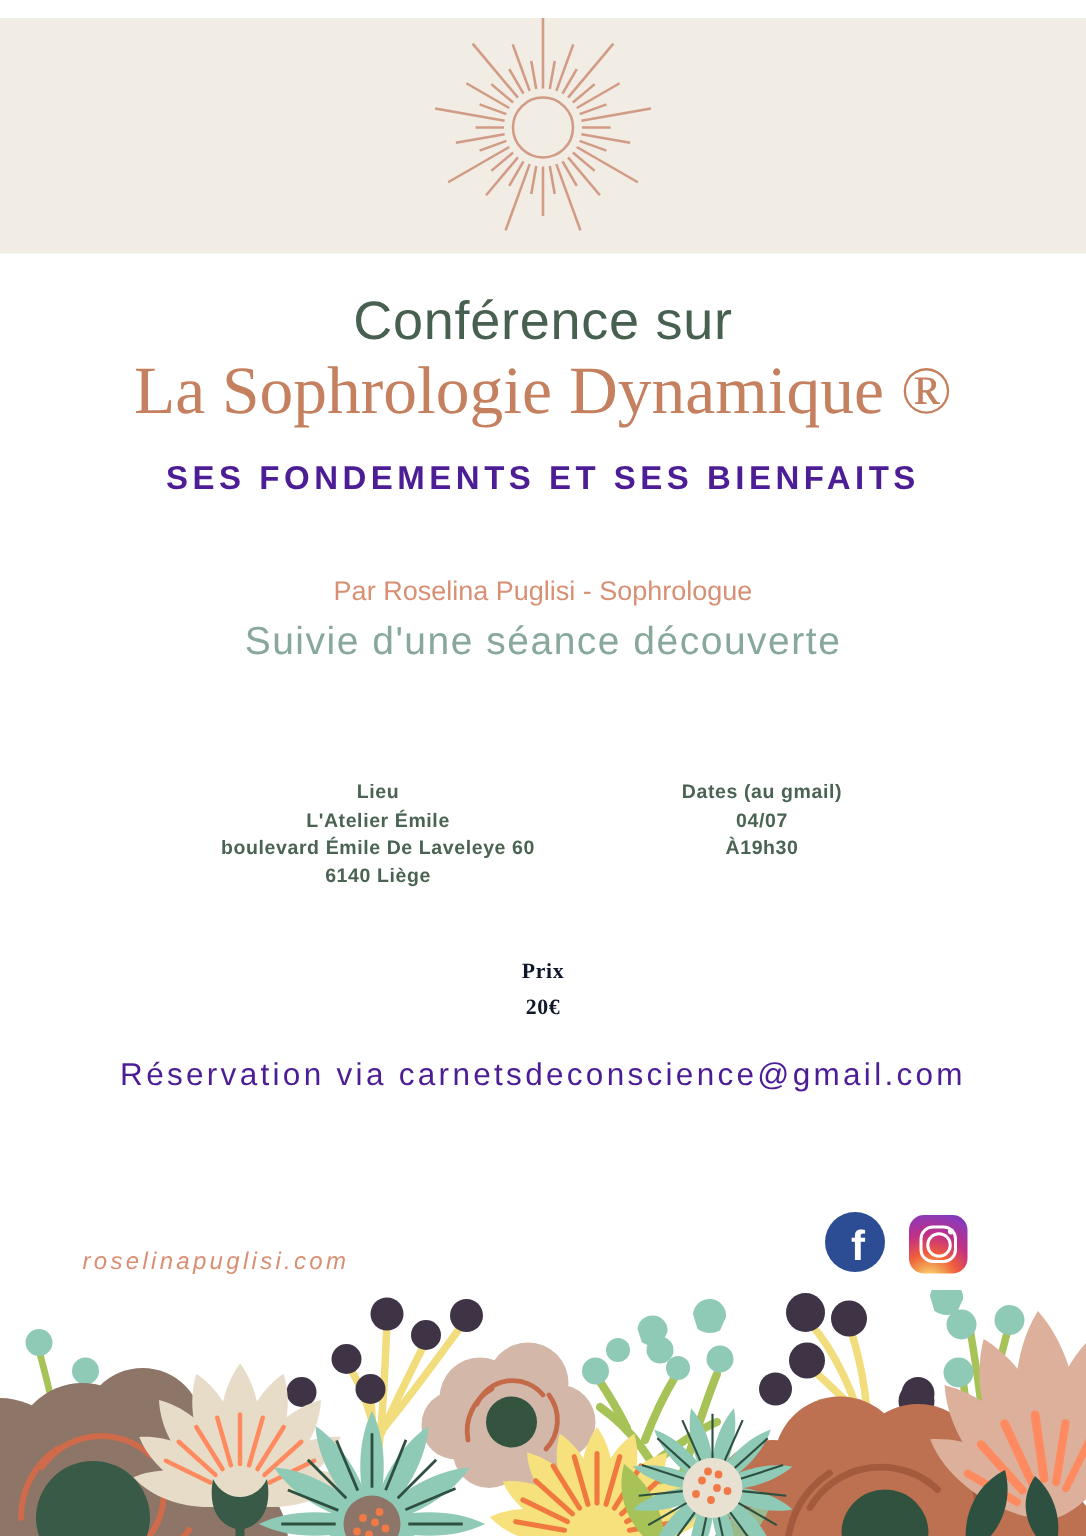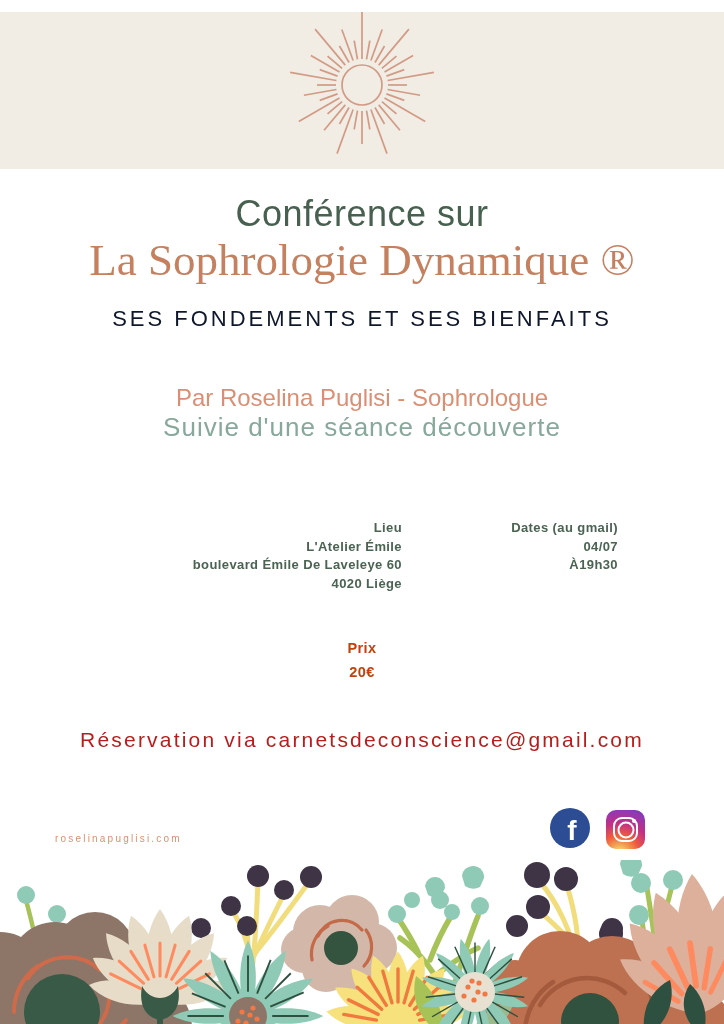--- a/index.html
+++ b/index.html
@@ -5,30 +5,30 @@
   html,body{margin:0;padding:0;background:#ffffff;}
   .poster{
     position:relative;width:724px;height:1024px;margin:12px auto;overflow:hidden;
     background:#ffffff;font-family:"Liberation Sans",sans-serif;
   }
   .band{position:absolute;left:0;top:0;width:724px;height:157px;background:#f1ece4;}
   .band svg{display:block;}
   .txt{position:absolute;left:0;width:724px;text-align:center;}
   .t-conference{top:181px;font-size:36px;font-weight:300;color:#47604f;letter-spacing:.5px;}
   .t-main{top:222px;font-family:"Liberation Serif",serif;font-size:45px;color:#c5805f;}
-  .t-subtitle{top:294px;font-size:22px;font-weight:400;color:#0f172a;letter-spacing:3px;}
-  .t-speaker{top:372px;font-size:24px;color:#d98f73;}
+  .t-subtitle{top:294px;font-size:22px;font-weight:700;color:#4c1d95;letter-spacing:3px;}
+  .t-speaker{top:372px;font-size:18px;color:#d98f73;}
   .t-session{top:400px;font-size:26px;font-weight:300;color:#87a89a;letter-spacing:1px;}
   .info{position:absolute;top:507px;font-size:13px;font-weight:bold;color:#4a6352;
-        letter-spacing:.4px;line-height:18.5px;text-align:right;}
+        letter-spacing:.4px;line-height:18.5px;text-align:center;}
   .info-location{left:102px;width:300px;}
   .info-dates{left:398px;width:220px;}
-  .price{top:624px;font-size:14.5px;font-weight:bold;color:#c2410c;letter-spacing:.4px;line-height:24px;}
-  .reservation{top:714px;font-size:21px;color:#b91c1c;letter-spacing:2.2px;line-height:27px;}
-  .website{position:absolute;left:55px;top:821px;font-size:10px;color:#d98f73;letter-spacing:2.2px;}
+  .price{top:624px;font-size:14.5px;font-weight:bold;color:#0f172a;letter-spacing:.4px;line-height:24px;font-family:Liberation Serif, serif;}
+  .reservation{top:691px;font-size:21px;color:#4c1d95;letter-spacing:2.2px;line-height:27px;}
+  .website{position:absolute;left:55px;top:821px;font-size:16px;color:#d98f73;letter-spacing:2.2px;font-style:italic;}
   .fb{position:absolute;left:550px;top:796px;width:40px;height:40px;border-radius:50%;
       background:#2c4d93;color:#fff;display:flex;align-items:center;justify-content:center;
       font-weight:bold;font-size:28px;overflow:hidden;cursor:pointer;}
   .fb span{transform:translate(2px,3px);}
   .ig{position:absolute;left:606px;top:798px;width:39px;height:39px;border-radius:10px;cursor:pointer;
       background:radial-gradient(circle at 35% 115%, #ffd676 8%, #f2a454 20%, #f05c3c 38%, #c22f86 62%, #8a3ab9 88%, #7b2fae 100%);}
   .ig .frame{position:absolute;inset:7px;border:2.5px solid #fff;border-radius:9px;}
   .ig .lens{position:absolute;width:13px;height:13px;border:2.5px solid #fff;border-radius:50%;
             left:50%;top:50%;transform:translate(-50%,-50%);}
   .ig .dot{position:absolute;width:4px;height:4px;background:#fff;border-radius:50%;right:9px;top:9px;}
@@ -93,21 +93,21 @@
   <div class="txt t-conference">Conférence sur</div>
   <div class="txt t-main">La Sophrologie Dynamique ®</div>
   <div class="txt t-subtitle">SES FONDEMENTS ET SES BIENFAITS</div>
   <div class="txt t-speaker">Par Roselina Puglisi - Sophrologue</div>
   <div class="txt t-session">Suivie d'une séance découverte</div>
 
   <div class="info info-location">
     <div>Lieu</div>
     <div>L'Atelier Émile</div>
     <div>boulevard Émile De Laveleye 60</div>
-    <div>4020 Liège</div>
+    <div>6140 Liège</div>
   </div>
   <div class="info info-dates">
     <div>Dates (au gmail)</div>
     <div>04/07</div>
     <div>À19h30</div>
   </div>
 
   <div class="txt price">
     <div>Prix</div>
     <div>20€</div>

